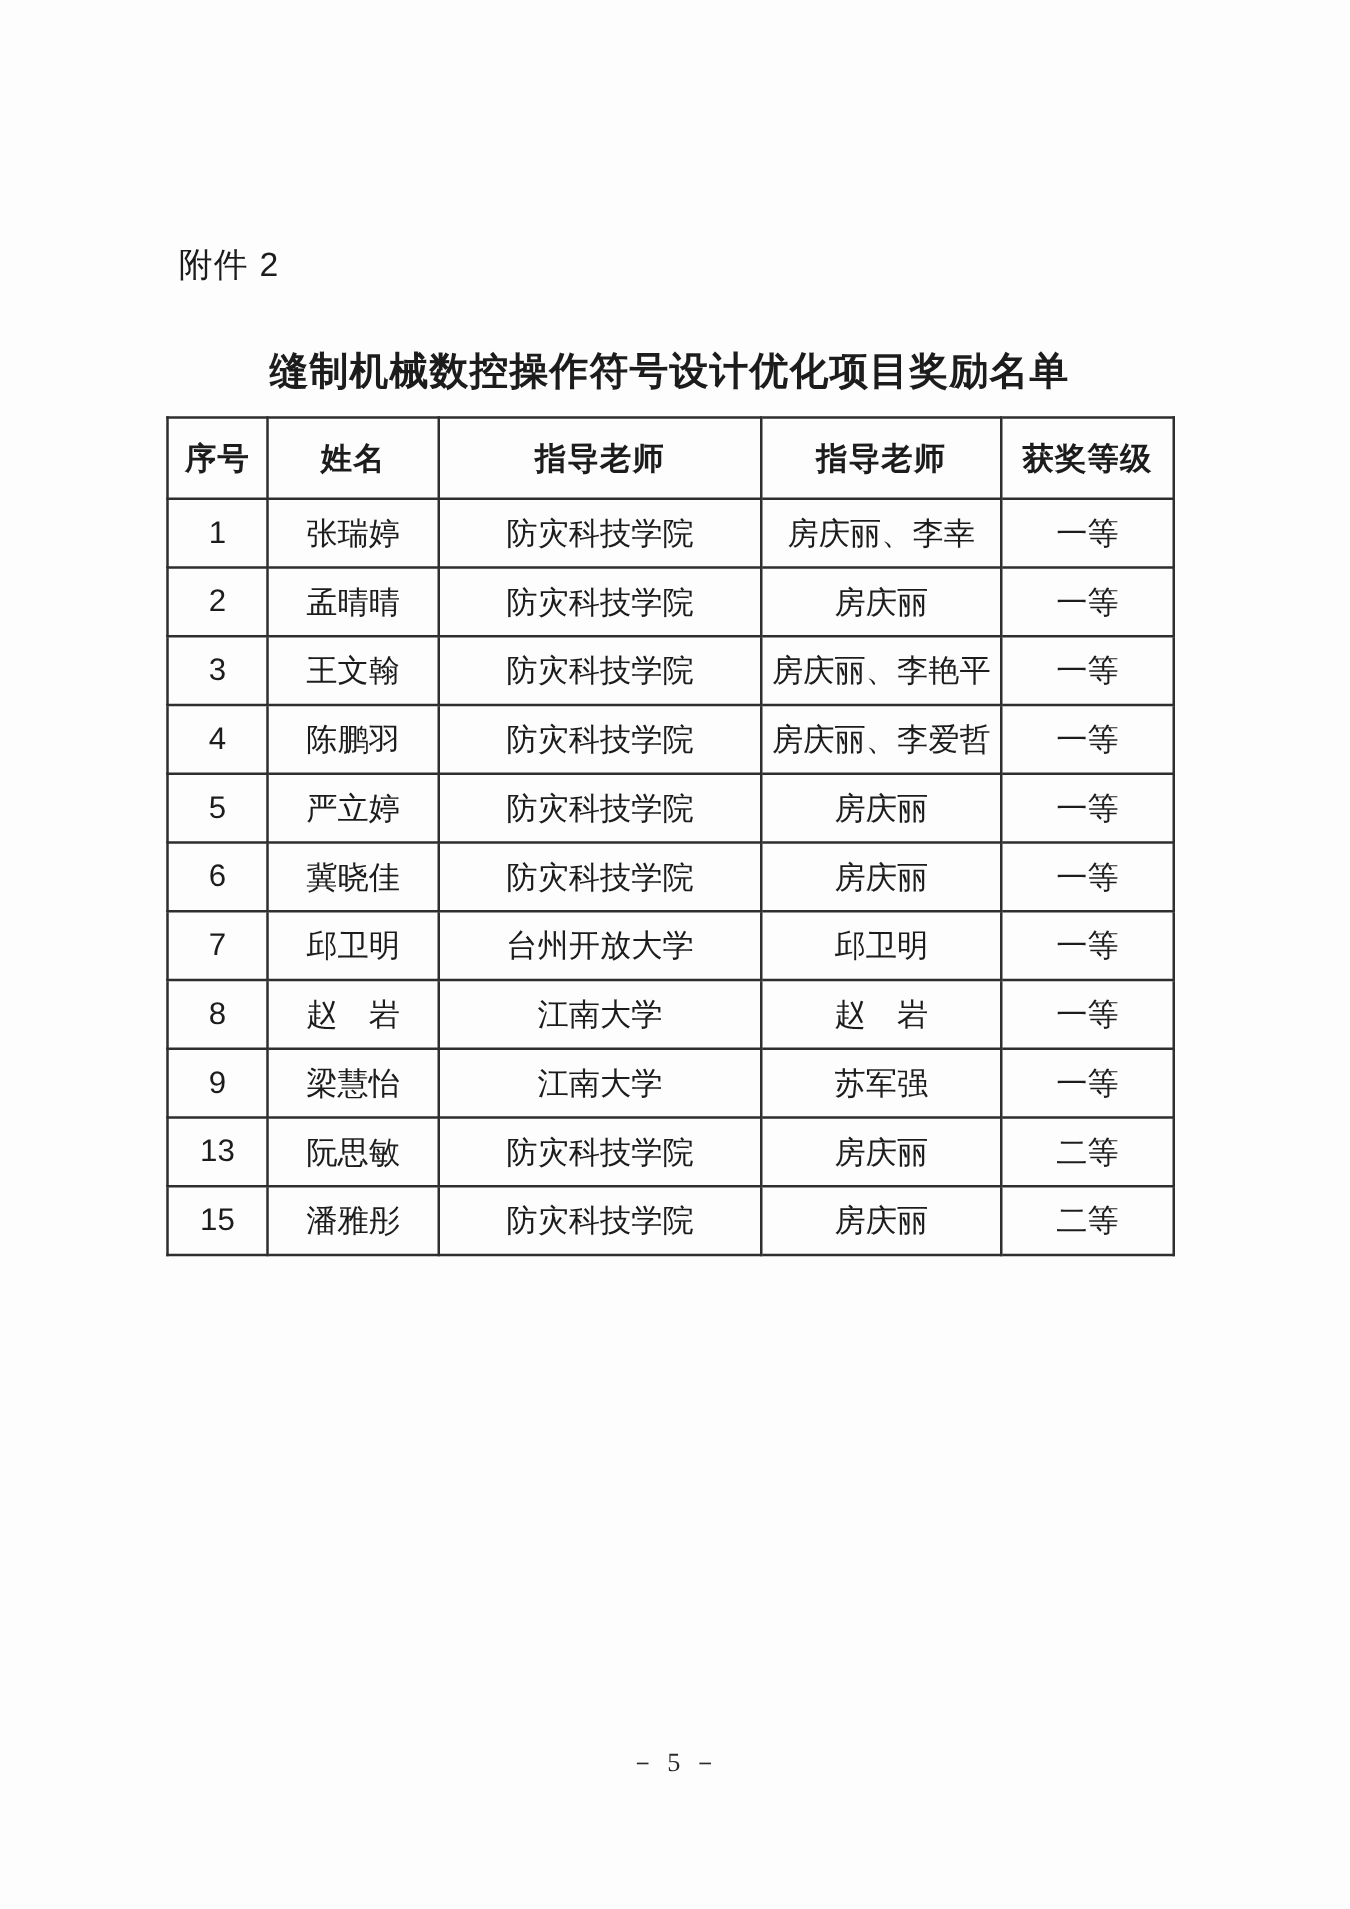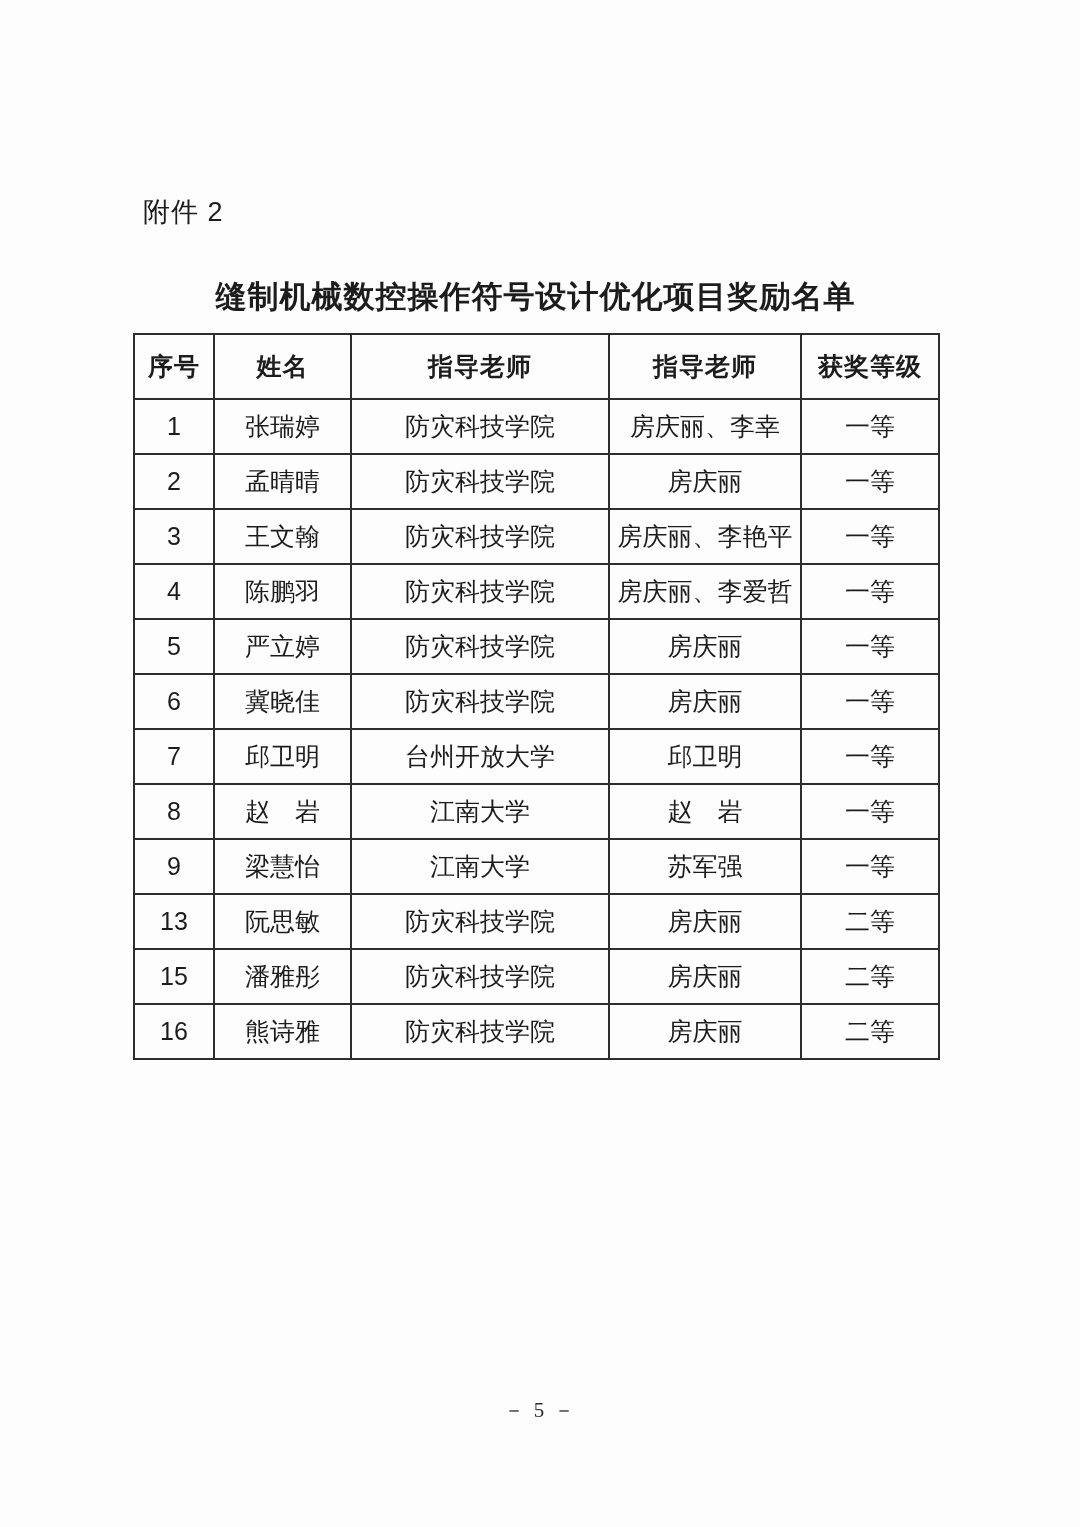--- a/index.html
+++ b/index.html
@@ -175,25 +175,18 @@
           <td>房庆丽</td>
           <td>二等</td>
         </tr>
         <tr>
           <td>15</td>
           <td>潘雅彤</td>
           <td>防灾科技学院</td>
           <td>房庆丽</td>
           <td>二等</td>
         </tr>
-        <tr>
-          <td>16</td>
-          <td>熊诗雅</td>
-          <td>防灾科技学院</td>
-          <td>房庆丽</td>
-          <td>二等</td>
-        </tr>
       </tbody>
   </table>
 
   <div class="page-number">－ 5 －</div>
 
 </div>
 
 </body></html>

